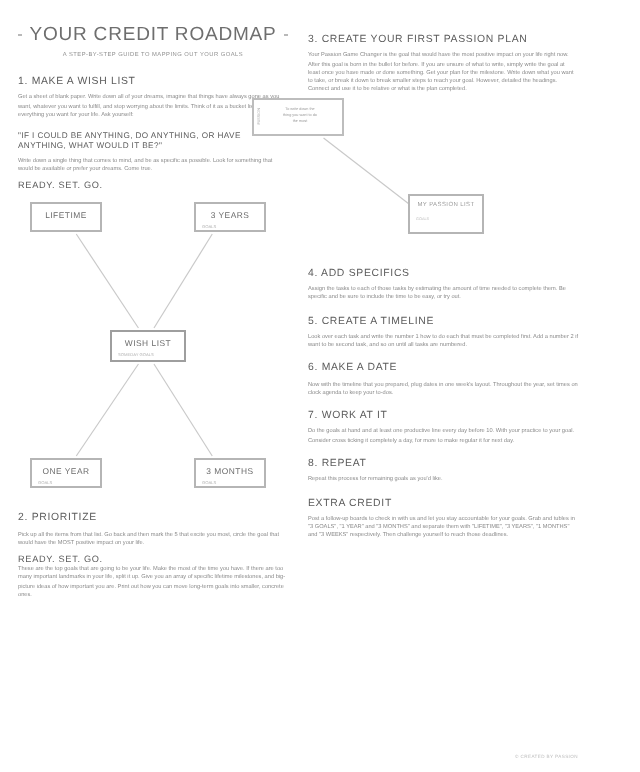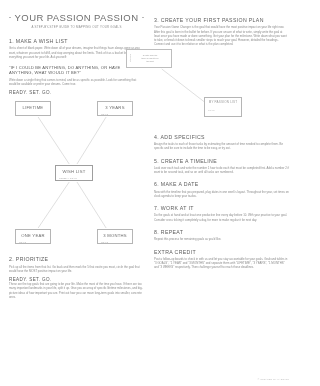--- a/index.html
+++ b/index.html
@@ -96,21 +96,21 @@
 </head>
 <body>
 
 <div class="page">
   <div class="cols">
 
     <div class="col">
 
       <div class="title-wrap">
         <span class="rule"></span>
-        <span class="title">YOUR PASSION PASSION</span>
+        <span class="title">YOUR CREDIT ROADMAP</span>
         <span class="rule"></span>
       </div>
       <p class="subtitle">A STEP-BY-STEP GUIDE TO MAPPING OUT YOUR GOALS</p>
 
       <h2 class="sec first">1. MAKE A WISH LIST</h2>
       <p class="body">Get a sheet of blank paper. Write down all of your dreams, imagine that things have always gone as you want, whatever you want to fulfill, and stop worrying about the limits. Think of it as a bucket list of everything you want for your life. Ask yourself:</p>
 
       <p class="quote">"IF I COULD BE ANYTHING, DO ANYTHING, OR HAVE ANYTHING, WHAT WOULD IT BE?"</p>
       <p class="body">Write down a single thing that comes to mind, and be as specific as possible. Look for something that would be available or prefer your dreams. Come true.</p>
 

